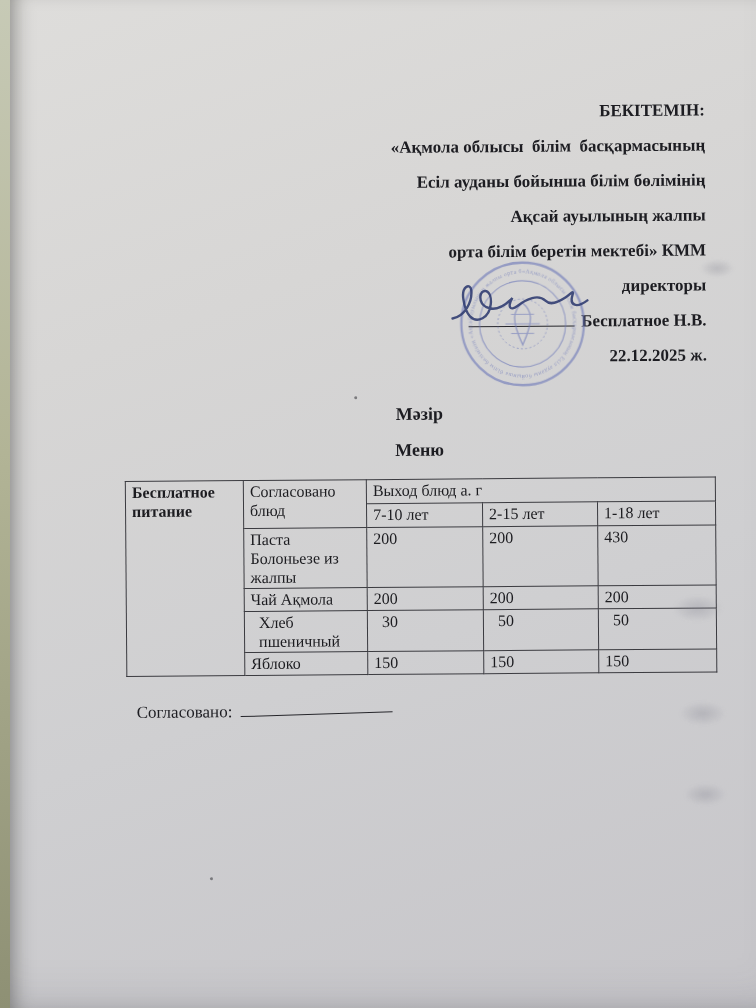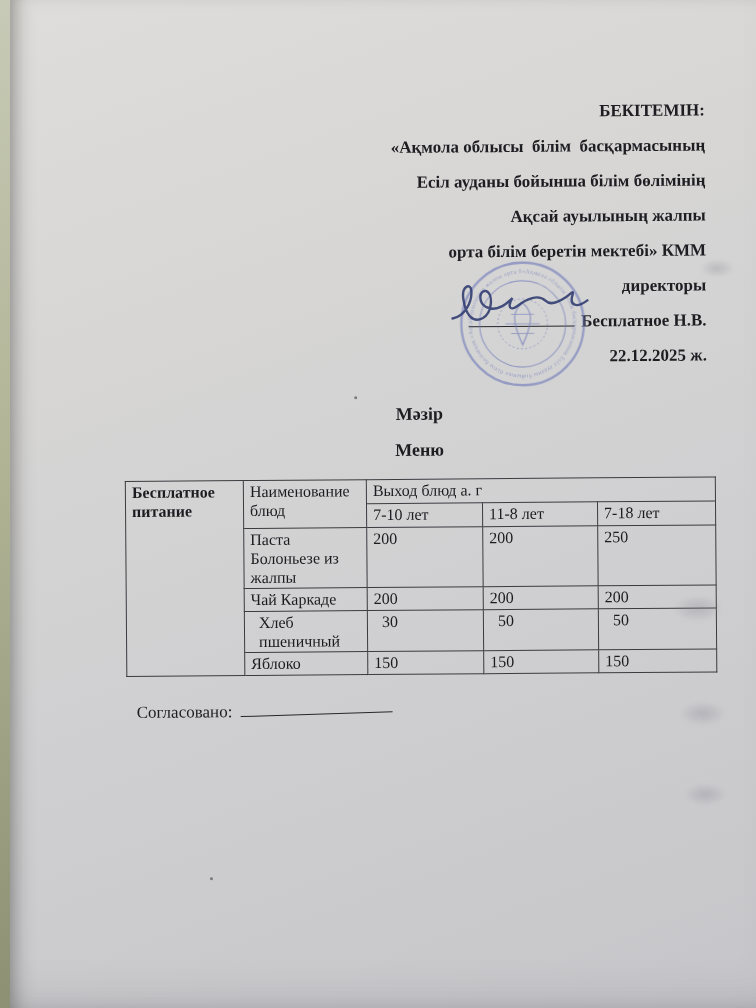--- a/index.html
+++ b/index.html
@@ -115,36 +115,36 @@
         <colgroup>
           <col style="width:118px">
             <col style="width:123px">
             <col style="width:116px">
             <col style="width:115px">
             <col style="width:118px">
         </colgroup>
         <tbody>
           <tr class="hdr1">
             <td class="bold" rowspan="6">Бесплатное питание</td>
-            <td rowspan="2">Наименование блюд</td>
+            <td rowspan="2">Согласовано блюд</td>
             <td colspan="3">Выход блюд а. г</td>
           </tr>
           <tr class="hdr2">
             <td>7-10 лет</td>
-            <td>11-8 лет</td>
-            <td>7-18 лет</td>
+            <td>2-15 лет</td>
+            <td>1-18 лет</td>
           </tr>
           <tr class="row1">
             <td>Паста Болоньезе из жалпы</td>
             <td>200</td>
             <td>200</td>
-            <td>250</td>
+            <td>430</td>
           </tr>
           <tr class="row2">
-            <td>Чай Каркаде</td>
+            <td>Чай Ақмола</td>
             <td>200</td>
             <td>200</td>
             <td>200</td>
           </tr>
           <tr class="row3">
             <td>Хлеб пшеничный</td>
             <td>30</td>
             <td>50</td>
             <td>50</td>
           </tr>

